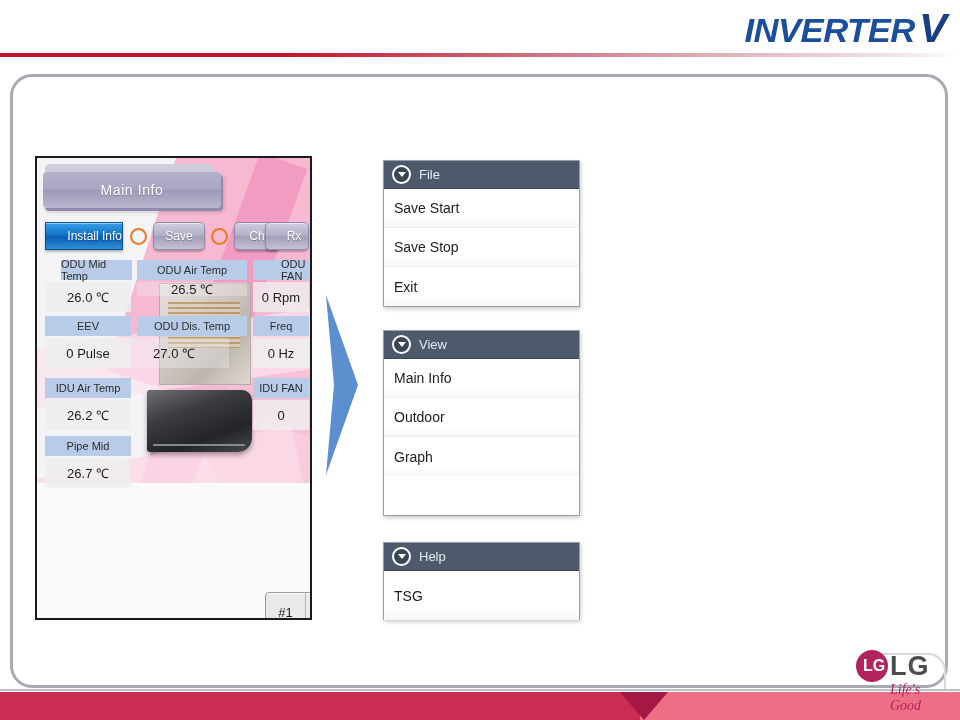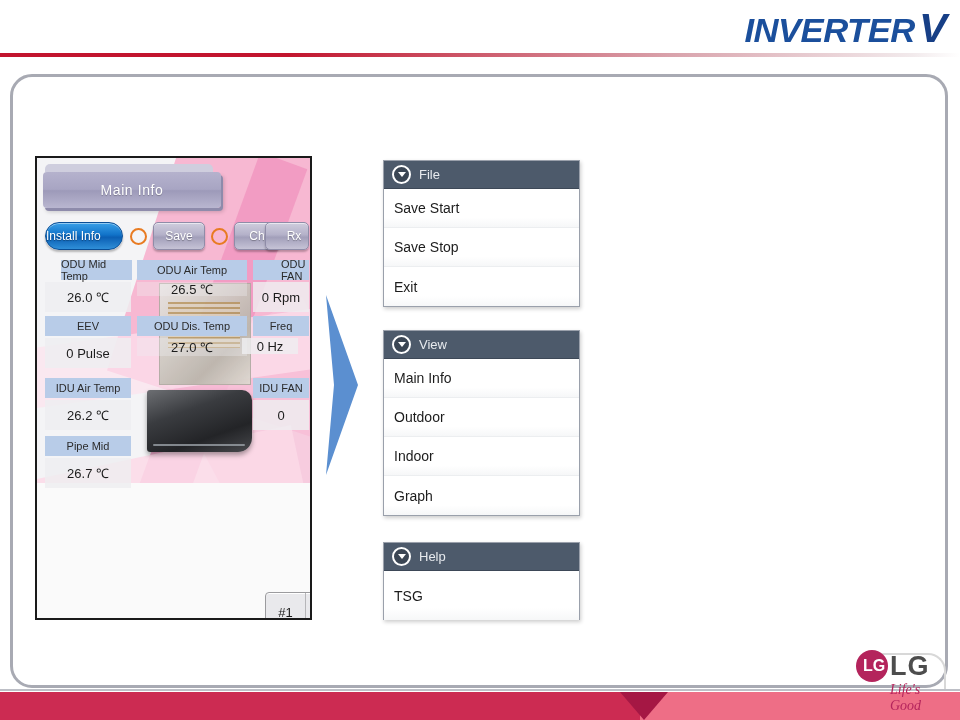--- a/index.html
+++ b/index.html
@@ -73,23 +73,23 @@
     text-shadow:0 1px 1px rgba(0,0,0,.25);}
 
   
   .gbtn{background:linear-gradient(to bottom,#cfcddd 0%,#b4b1c9 45%,#a29fba 55%,#c6c3d6 100%);
     border-radius:5px;border:1px solid #8f8ca8;
     box-shadow:0 2px 2px rgba(0,0,0,.25), inset 0 1px 0 rgba(255,255,255,.55);
     display:flex;align-items:center;justify-content:center;color:#ffffff;font-size:12px;
     text-shadow:0 1px 1px rgba(0,0,0,.3);position:absolute;box-sizing:border-box;}
   
   .bbtn{background:linear-gradient(to bottom,#3aa0e8 0%,#1173c9 45%,#0b5fb4 55%,#2f8fd8 100%);
-    border-radius:14px;border:1px solid #0a4e96;
+    border-radius:0;border:1px solid #0a4e96;
     box-shadow:0 2px 2px rgba(0,0,0,.25), inset 0 1px 0 rgba(255,255,255,.45);
-    display:flex;align-items:center;justify-content:flex-start;color:#ffffff;font-size:12px;
+    display:flex;align-items:center;justify-content:flex-end;color:#ffffff;font-size:12px;
     text-shadow:0 1px 1px rgba(0,0,0,.35);position:absolute;box-sizing:border-box;}
   .led{position:absolute;width:17px;height:17px;border-radius:50%;box-sizing:border-box;}
   .led.off{border:2px solid #e87b22;background:transparent;}
   .led.on{background:#f4711a;border:1px solid #e2650f;}
 
   
   .lbl{position:absolute;background:#b8cce8;display:flex;align-items:center;justify-content:center;
     font-size:11px;color:#2b2b2b;box-sizing:border-box;}
   .val{position:absolute;background:rgba(238,238,240,.82);display:flex;align-items:center;
     justify-content:center;font-size:13px;color:#1c1c1c;box-sizing:border-box;}
@@ -181,23 +181,23 @@
   <div class="lbl" style="left:24px;top:102px;width:71px;height:20px;">ODU Mid Temp</div>
   <div class="val" style="left:8px;top:124px;width:86px;height:30px;">26.0 ℃</div>
   <div class="lbl" style="left:100px;top:102px;width:110px;height:20px;">ODU Air Temp</div>
   <div class="val" style="left:100px;top:124px;width:110px;height:14px;background:rgba(238,238,240,.35);">26.5 ℃</div>
   <div class="lbl" style="left:216px;top:102px;width:56px;height:20px;padding-left:28px;">ODU FAN</div>
   <div class="val" style="left:216px;top:124px;width:56px;height:30px;">0 Rpm</div>
 
   <div class="lbl" style="left:8px;top:158px;width:86px;height:20px;">EEV</div>
   <div class="val" style="left:8px;top:180px;width:86px;height:30px;">0 Pulse</div>
   <div class="lbl" style="left:100px;top:158px;width:110px;height:20px;">ODU Dis. Temp</div>
-  <div class="val" style="left:100px;top:180px;width:110px;height:18px;background:rgba(238,238,240,.35);">27.0 ℃</div>
+  <div class="val" style="left:82px;top:180px;width:110px;height:30px;background:rgba(238,238,240,.35);">27.0 ℃</div>
   <div class="lbl" style="left:216px;top:158px;width:56px;height:20px;">Freq</div>
-  <div class="val" style="left:205px;top:180px;width:56px;height:16px;">0 Hz</div>
+  <div class="val" style="left:216px;top:180px;width:56px;height:30px;">0 Hz</div>
 
   <div class="lbl" style="left:8px;top:220px;width:86px;height:20px;">IDU Air Temp</div>
   <div class="val" style="left:8px;top:242px;width:86px;height:30px;">26.2 ℃</div>
   <div class="lbl" style="left:216px;top:220px;width:56px;height:20px;">IDU FAN</div>
   <div class="val" style="left:216px;top:242px;width:56px;height:30px;">0</div>
 
   <div class="lbl" style="left:8px;top:278px;width:86px;height:20px;">Pipe Mid</div>
   <div class="val" style="left:8px;top:300px;width:86px;height:30px;">26.7 ℃</div>
 
   <div class="dd">
@@ -227,21 +227,20 @@
 
 <div class="menu" style="left:383px;top:330px;width:197px;height:186px;">
   <div class="menu-head">
     <span class="ico">
         <i></i>
       </span>
     <span class="ttl">View</span>
   </div>
   <div class="menu-item">Main Info</div>
   <div class="menu-item">Outdoor</div>
-  <div class="menu-item">Indoor</div>
   <div class="menu-item">Graph</div>
 </div>
 
 <div class="menu" style="left:383px;top:542px;width:197px;height:78px;">
   <div class="menu-head">
     <span class="ico">
         <i></i>
       </span>
     <span class="ttl">Help</span>
   </div>

